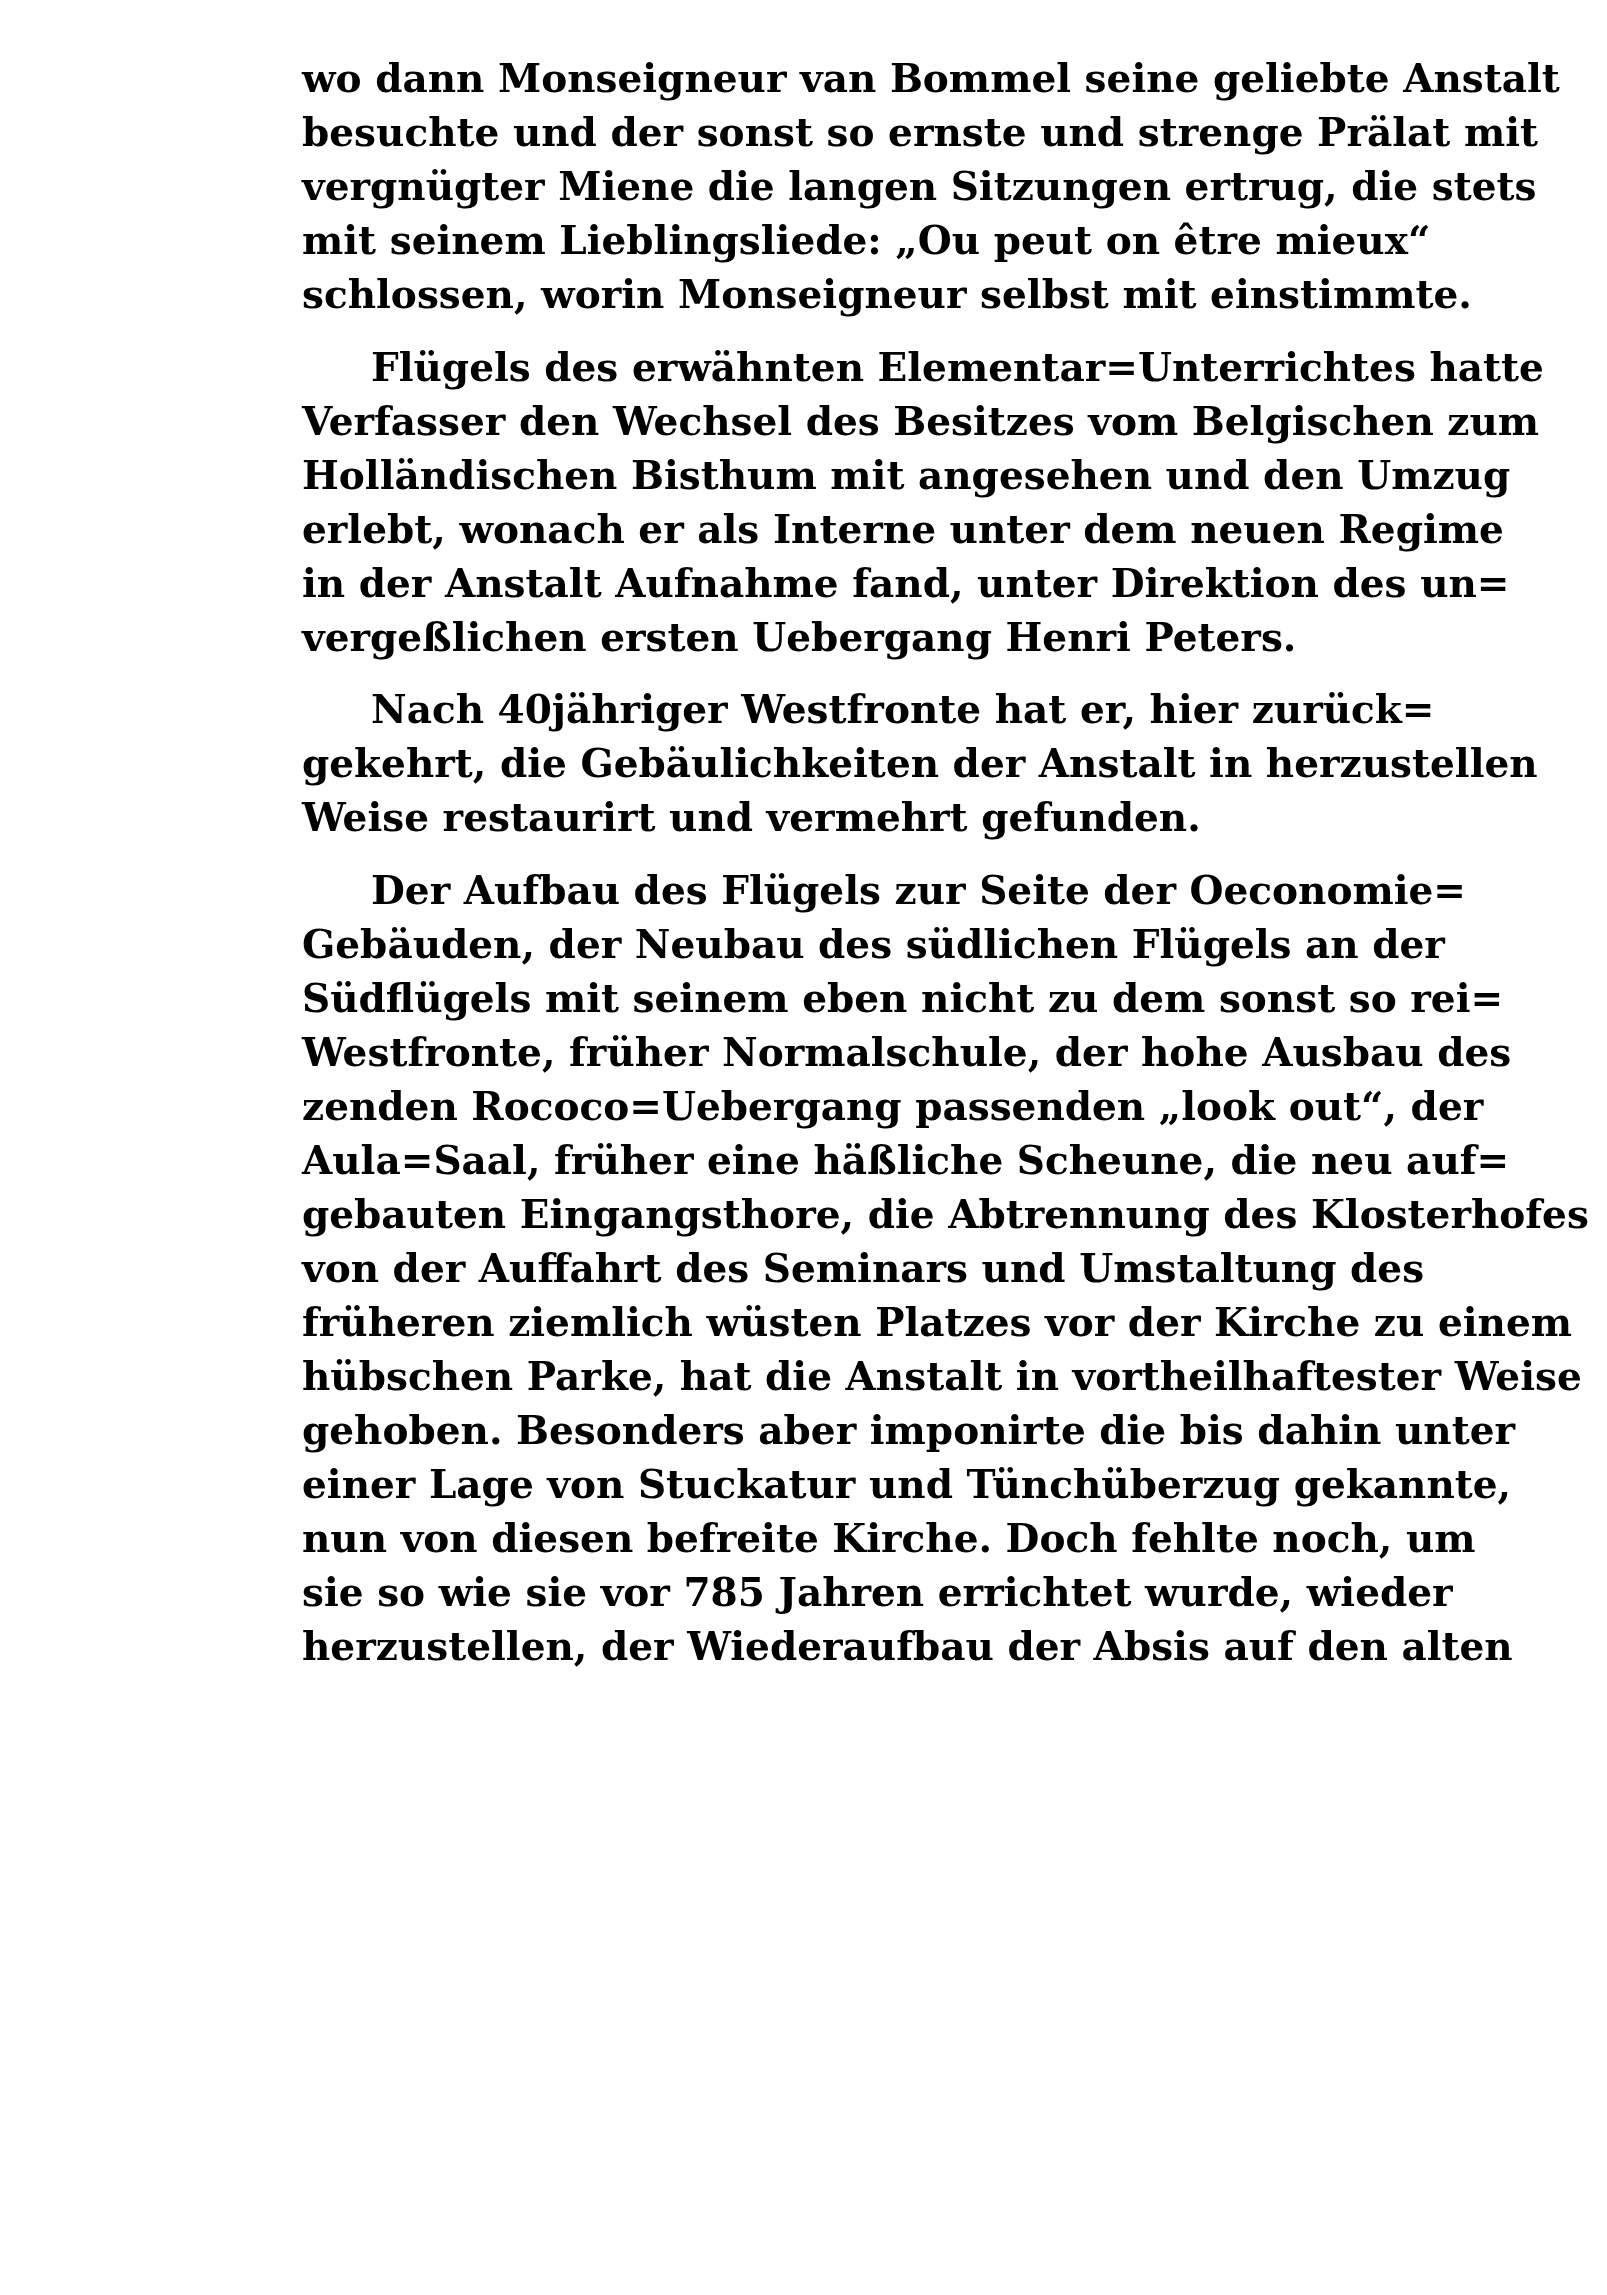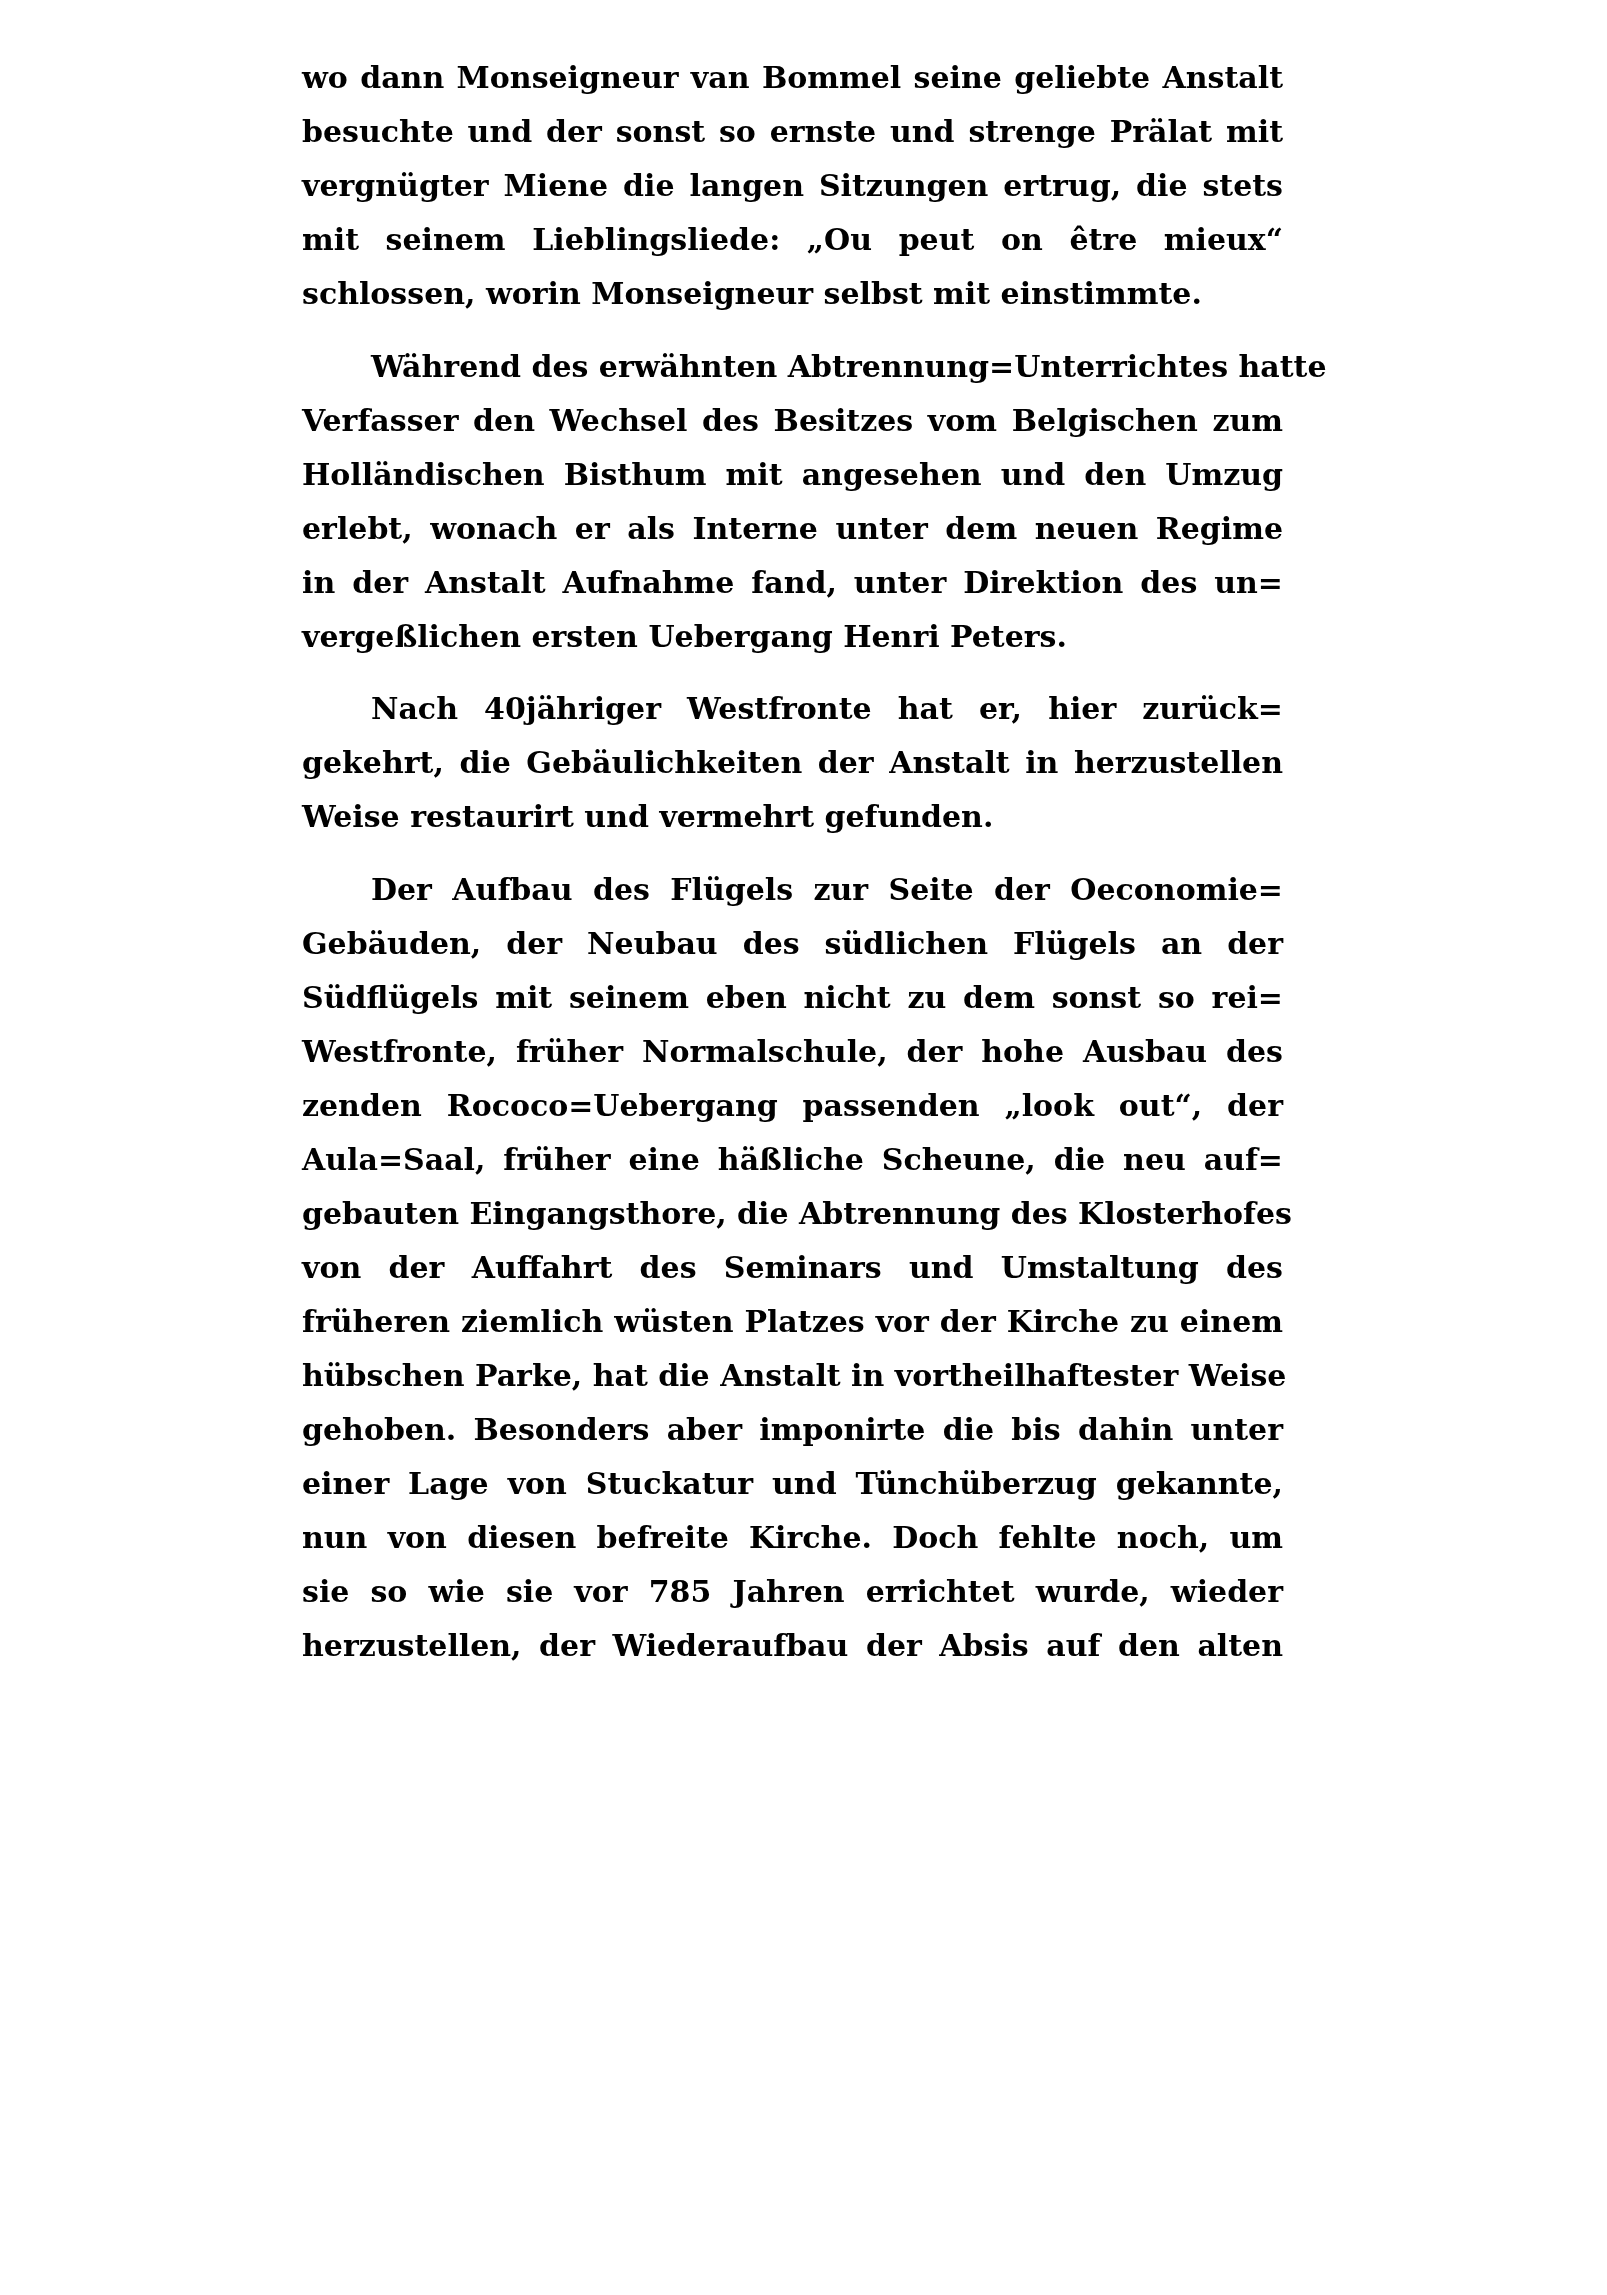--- a/index.html
+++ b/index.html
@@ -16,21 +16,21 @@
     overflow: hidden;
   }
   .textblock {
     position: absolute;
     left: 302px;
     top: 51px;
     width: 981px;
     color: #000000;
     font-family: "DejaVu Serif", "Liberation Serif", serif;
     font-weight: 700;
-    font-size: 30px;
+    font-size: 39px;
     line-height: 54px;
     -webkit-font-smoothing: antialiased;
   }
   .para {
     margin: 0;
     padding: 0;
   }
   .para + .para {
     margin-top: 18.6px;
   }
@@ -55,21 +55,21 @@
 
     <div class="para">
       <div class="line">wo dann Monseigneur van Bommel seine geliebte Anstalt</div>
       <div class="line">besuchte und der sonst so ernste und strenge Prälat mit</div>
       <div class="line">vergnügter Miene die langen Sitzungen ertrug, die stets</div>
       <div class="line">mit seinem Lieblingsliede: „Ou peut on être mieux“</div>
       <div class="line end">schlossen, worin Monseigneur selbst mit einstimmte.</div>
     </div>
 
     <div class="para p-indent">
-      <div class="line">Während des erwähnten Abtrennung=Unterrichtes hatte</div>
+      <div class="line">Flügels des erwähnten Elementar=Unterrichtes hatte</div>
       <div class="line">Verfasser den Wechsel des Besitzes vom Belgischen zum</div>
       <div class="line">Holländischen Bisthum mit angesehen und den Umzug</div>
       <div class="line">erlebt, wonach er als Interne unter dem neuen Regime</div>
       <div class="line">in der Anstalt Aufnahme fand, unter Direktion des un=</div>
       <div class="line end">vergeßlichen ersten Uebergang Henri Peters.</div>
     </div>
 
     <div class="para p-indent">
       <div class="line">Nach 40jähriger Westfronte hat er, hier zurück=</div>
       <div class="line">gekehrt, die Gebäulichkeiten der Anstalt in herzustellen</div>

